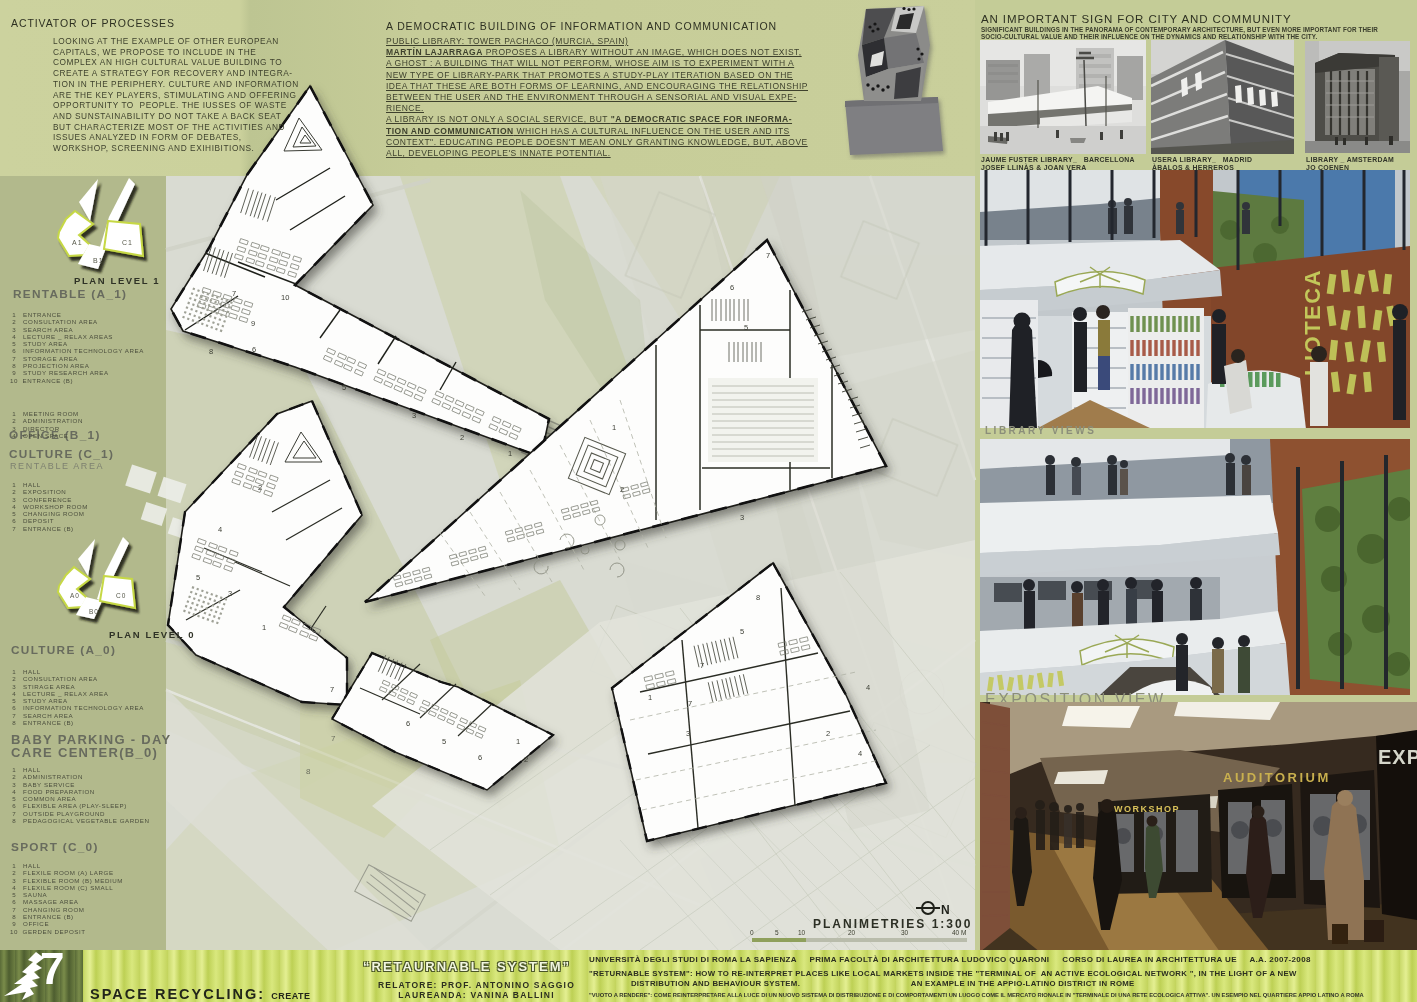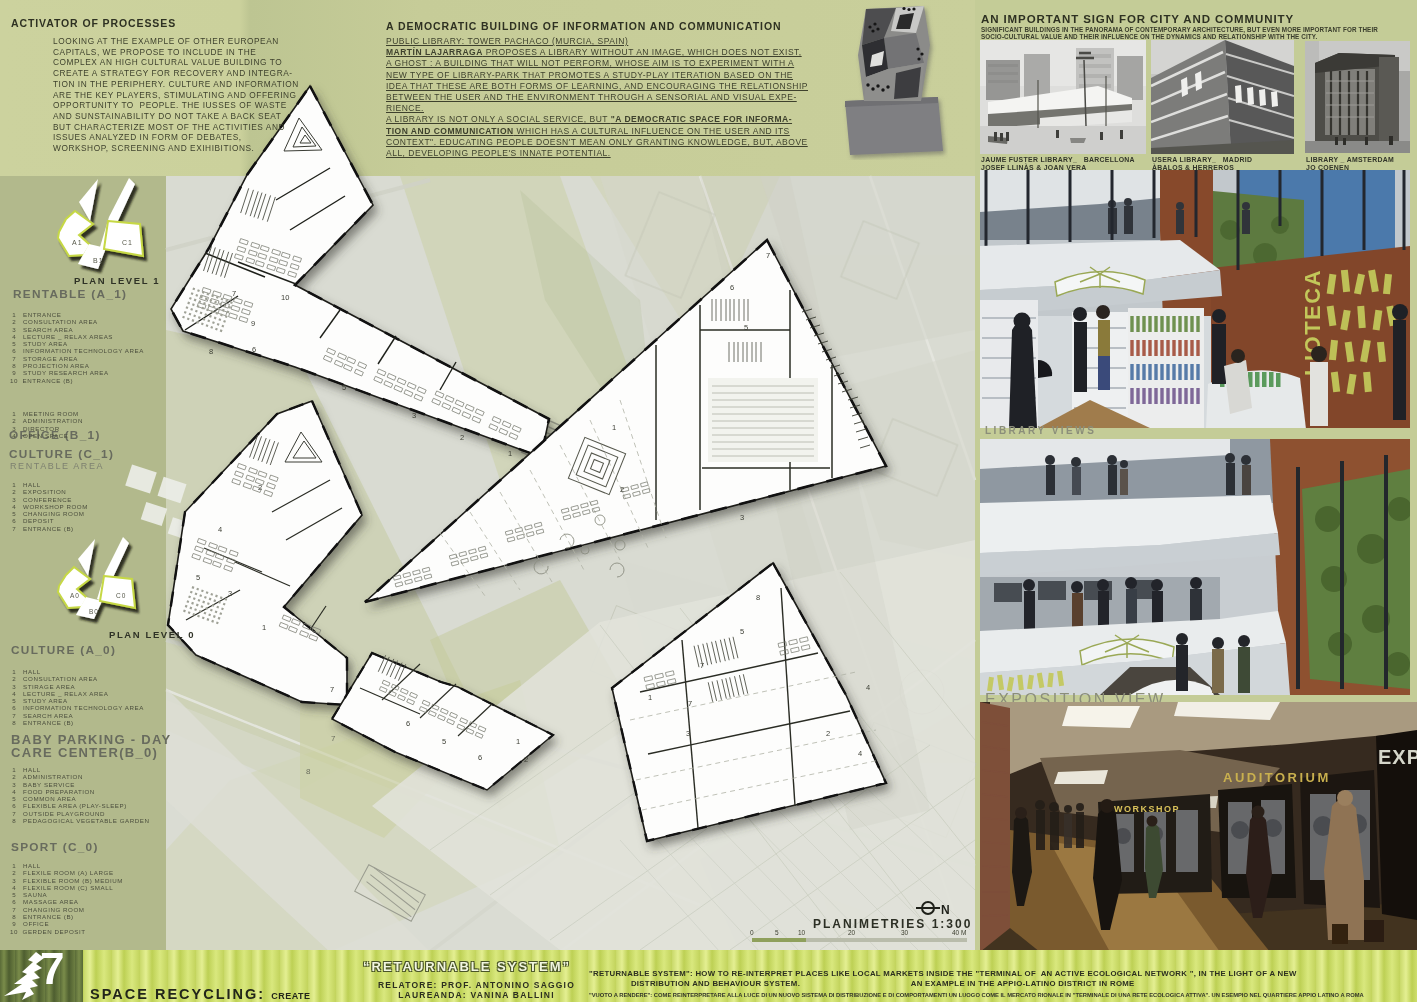--- a/index.html
+++ b/index.html
@@ -1,19 +1,19 @@
 <!DOCTYPE html>
 <html><head>
 <meta charset="utf-8">
 <style>
   html,body{margin:0;padding:0;}
   .board{position:relative;width:1417px;height:1002px;overflow:hidden;
     font-family:"Liberation Sans",sans-serif;background:#d9dbd2;}
   .abs{position:absolute;}
-  .hdr{font-weight:bold;color:#2e3122;letter-spacing:0.9px;font-size:10.5px;white-space:nowrap;}
+  .hdr{font-weight:normal;color:#2e3122;letter-spacing:0.9px;font-size:10.5px;white-space:nowrap;}
   .par{color:#3e412d;font-size:8.3px;line-height:10.72px;letter-spacing:0.55px;white-space:pre;margin-left:42px;}
   .par2{color:#3e412d;font-size:8.5px;line-height:11.2px;letter-spacing:0.5px;white-space:pre;}
   .lhdr{font-weight:bold;color:#686b5e;letter-spacing:1.3px;font-size:11.8px;white-space:nowrap;}
   .list{color:#4c4f3e;font-size:6.2px;line-height:7.3px;letter-spacing:0.55px;white-space:pre;}
   .cap{font-weight:bold;color:#32352a;font-size:6.9px;line-height:8.4px;letter-spacing:0.3px;white-space:pre;}
 </style>
 </head>
 <body>
 <div class="board">
 
@@ -1312,19 +1312,20 @@
   <text x="40" y="34" font-size="44" font-weight="bold" fill="#fff" font-family="Liberation Sans,sans-serif">7</text>
 </svg>
 
 <div class="abs" style="left:90px;top:986px;font-size:14.5px;font-weight:bold;letter-spacing:2px;color:#22251a;">SPACE RECYCLING: <span style="font-size:9px;letter-spacing:0.5px;">CREATE</span></div>
 
 <div class="abs" style="left:363px;top:959px;font-size:13px;font-weight:bold;letter-spacing:2px;color:#f2f6e0;text-shadow:-1px -1px 0 #4a5528,1px -1px 0 #4a5528,-1px 1px 0 #4a5528,1px 1px 0 #4a5528;">“RETAURNABLE SYSTEM”</div>
 
 <div class="abs" style="left:378px;top:981px;font-size:8.5px;font-weight:bold;letter-spacing:1.2px;color:#2c2f20;line-height:9.5px;white-space:pre;text-align:center;">RELATORE: PROF. ANTONINO SAGGIO
 LAUREANDA: VANINA BALLINI</div>
 
+<div class="abs" style="left:589px;top:955px;font-size:8px;font-weight:bold;letter-spacing:0.35px;color:#2c2f20;white-space:pre;">UNIVERSITÀ DEGLI STUDI DI ROMA LA SAPIENZA     PRIMA FACOLTÀ DI ARCHITETTURA LUDOVICO QUARONI     CORSO DI LAUREA IN ARCHITETTURA UE     A.A. 2007-2008</div>
 
 <div class="abs" style="left:589px;top:969px;font-size:7.8px;font-weight:bold;letter-spacing:0.3px;color:#2c2f20;line-height:9.8px;white-space:pre;">"RETURNABLE SYSTEM": HOW TO RE-INTERPRET PLACES LIKE LOCAL MARKETS INSIDE THE "TERMINAL OF  AN ACTIVE ECOLOGICAL NETWORK ", IN THE LIGHT OF A NEW
                  DISTRIBUTION AND BEHAVIOUR SYSTEM.                                             AN EXAMPLE IN THE APPIO-LATINO DISTRICT IN ROME</div>
 
 <div class="abs" style="left:589px;top:991.5px;font-size:5.8px;font-weight:bold;letter-spacing:0px;color:#33362a;white-space:pre;">"VUOTO A RENDERE": COME REINTERPRETARE ALLA LUCE DI UN NUOVO SISTEMA DI DISTRIBUZIONE E DI COMPORTAMENTI UN LUOGO COME IL MERCATO RIONALE IN "TERMINALE DI UNA RETE ECOLOGICA ATTIVA". UN ESEMPIO NEL QUARTIERE APPIO LATINO A ROMA</div>
 
 </div>
 
 </body></html>

